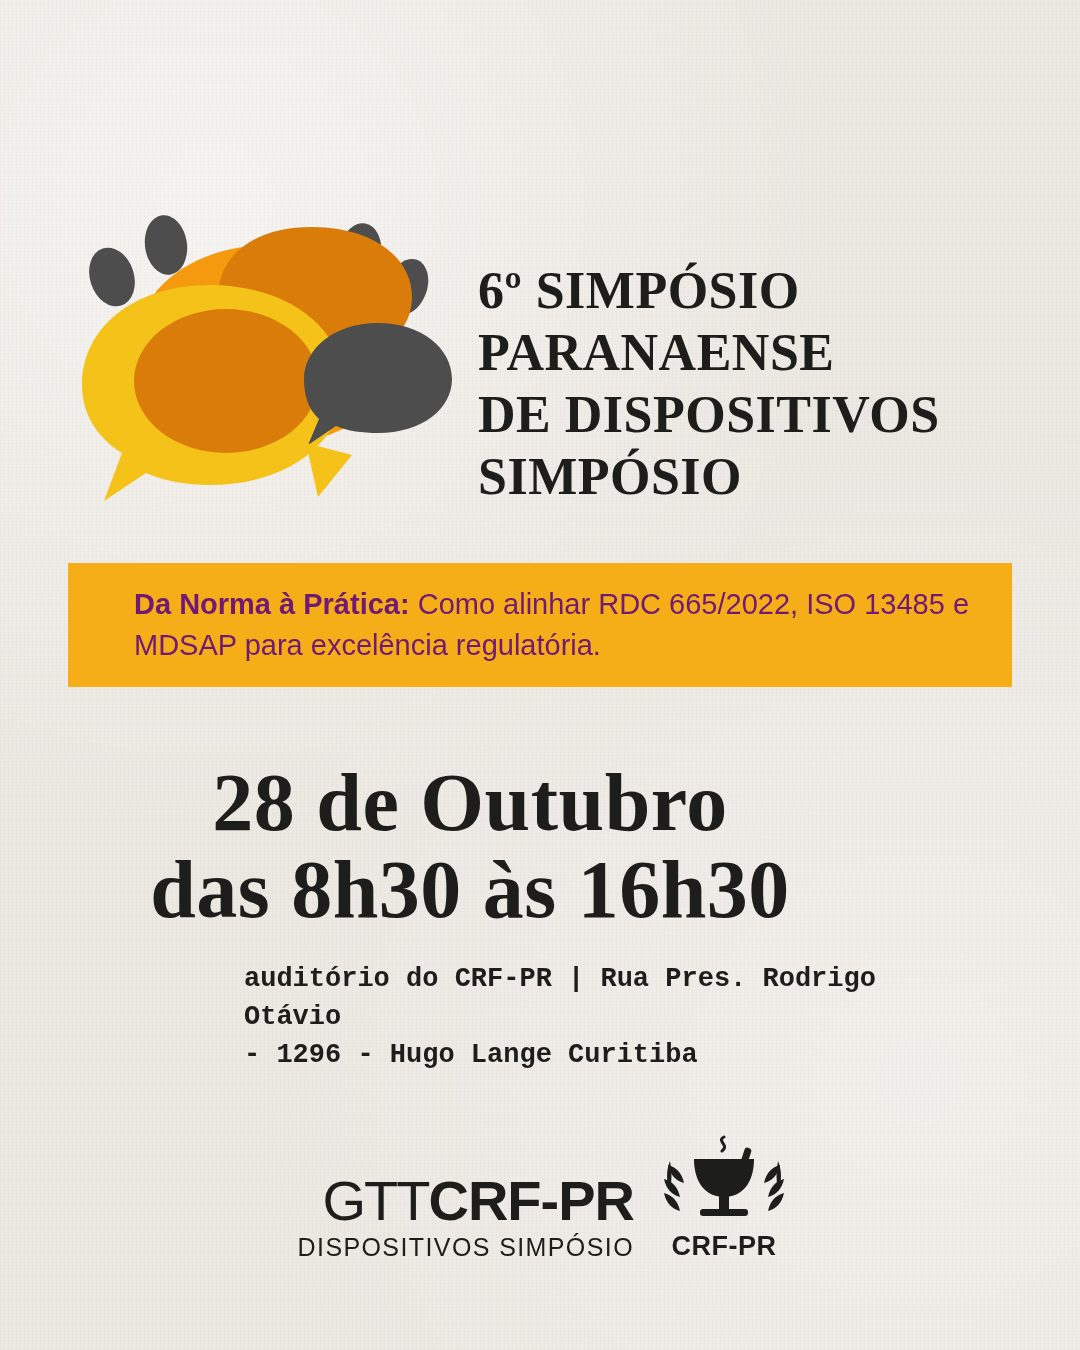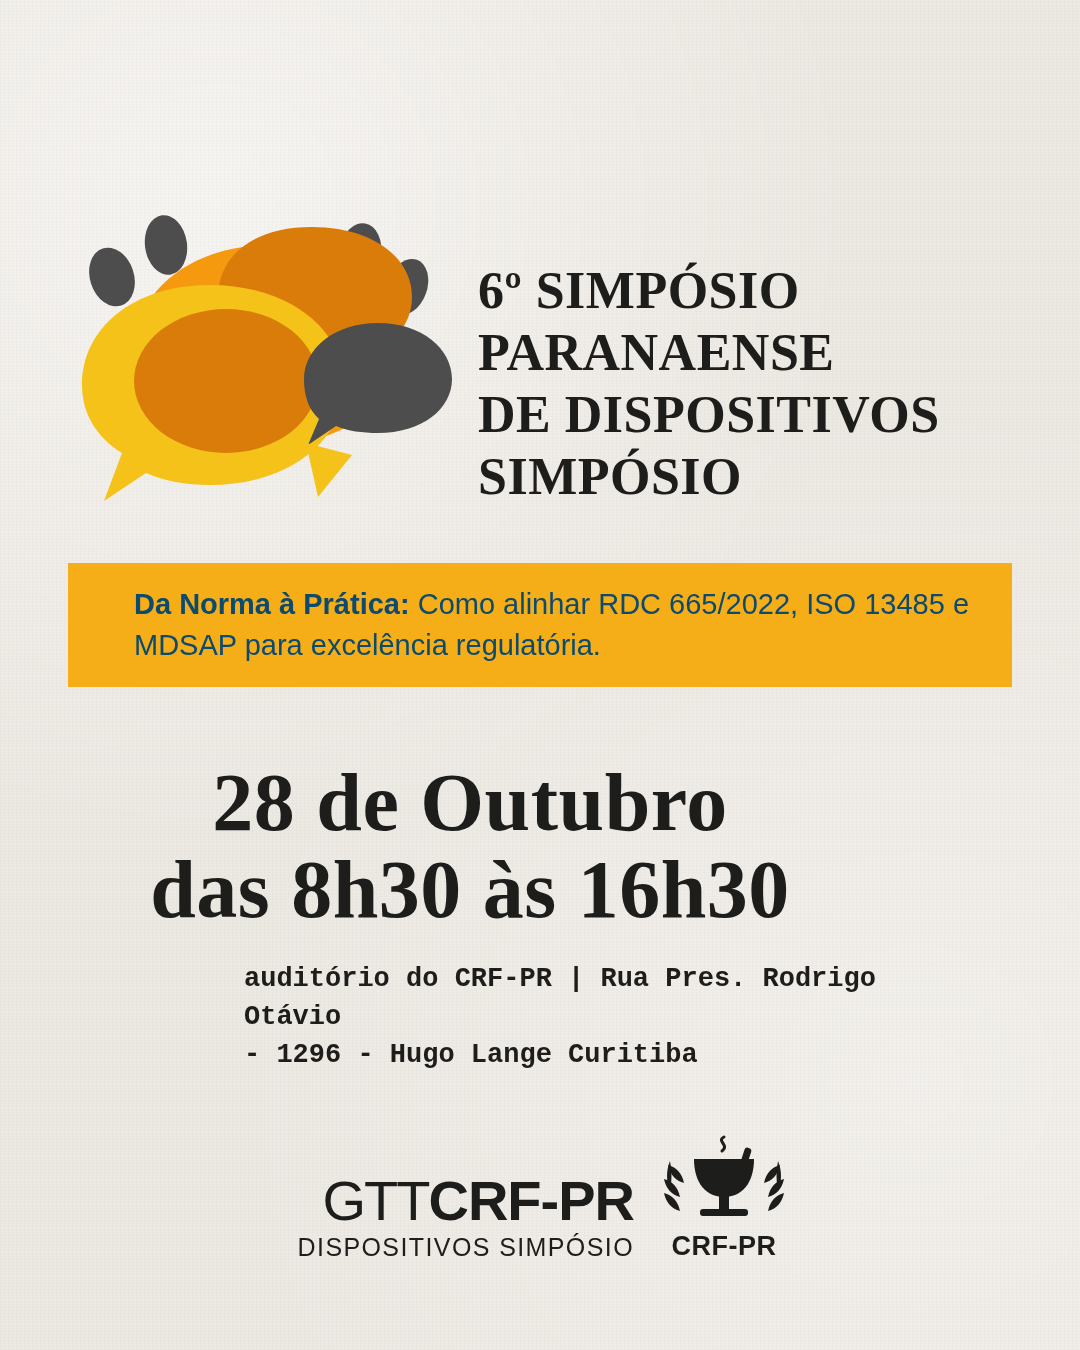--- a/index.html
+++ b/index.html
@@ -70,21 +70,21 @@
     width: 944px;
     height: 124px;
     background: #f5ad18;
     display: flex;
     align-items: center;
   }
   .band-text {
     padding: 0 0 0 66px;
     font-size: 29px;
     line-height: 1.42;
-    color: #0c4a6e;
+    color: #701a75;
     font-family: "Liberation Sans", sans-serif;
     max-width: 840px;
   }
   .band-text b { font-weight: bold; }
 
   
   .date-wrap {
     position: absolute;
     top: 760px;
     left: 12px;

